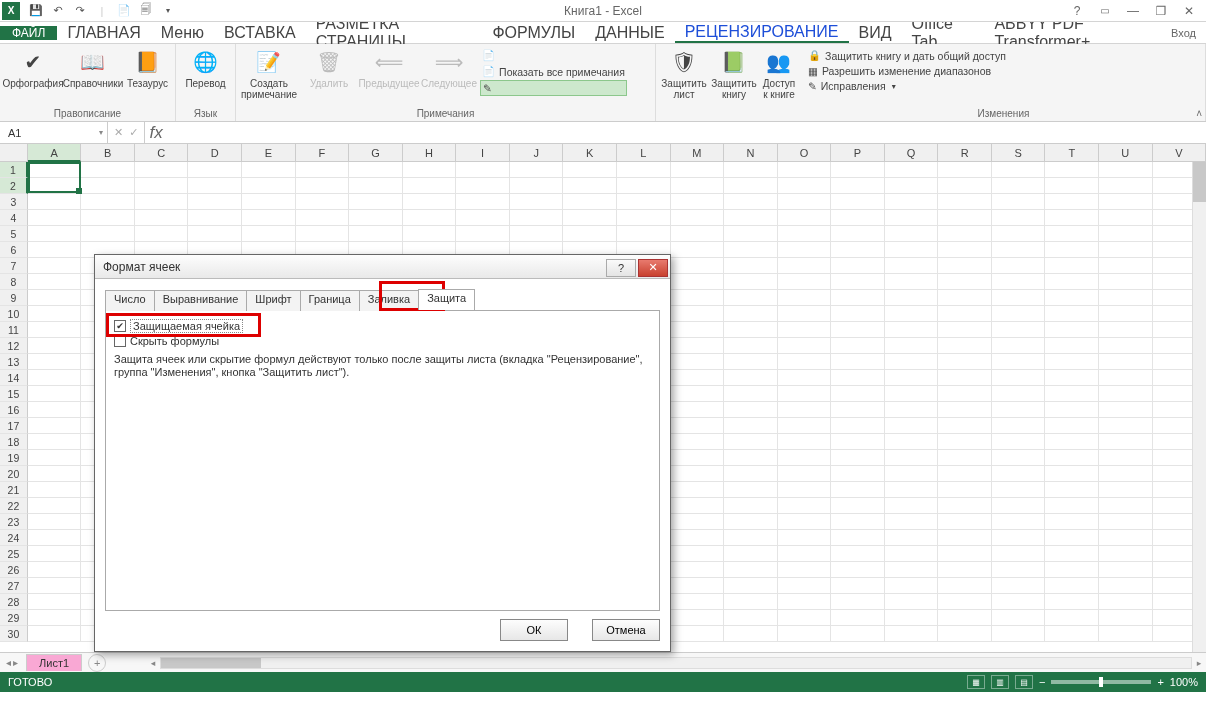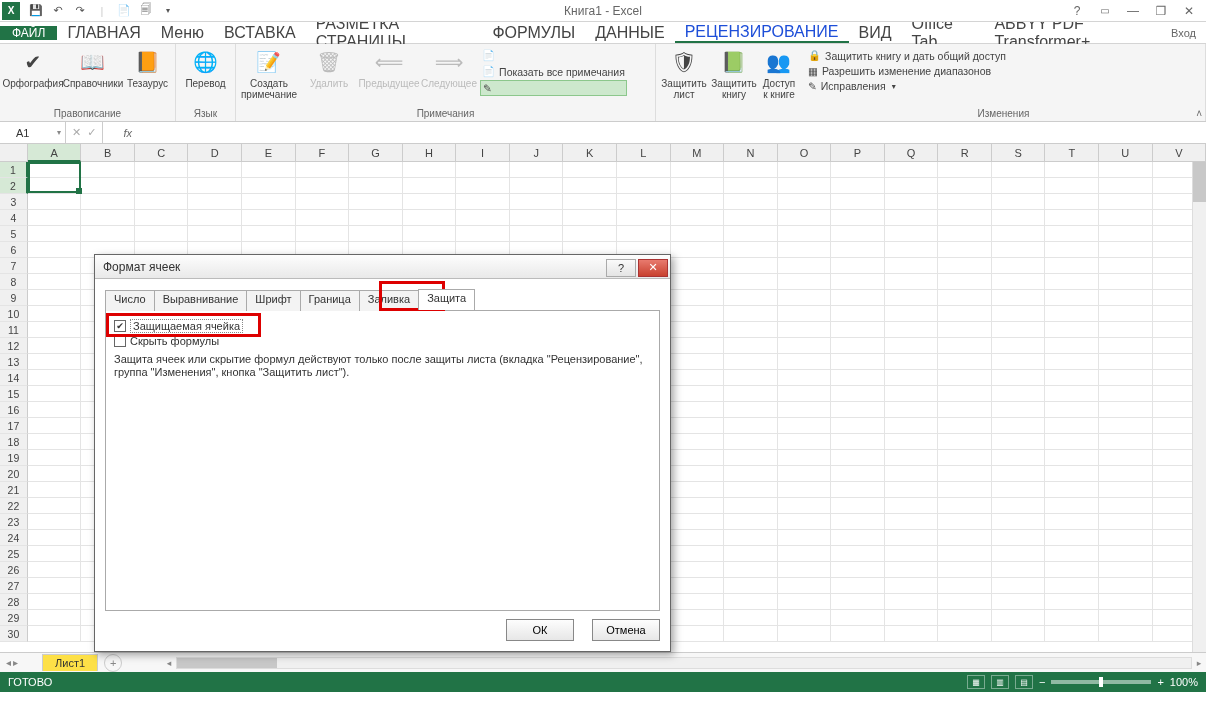--- a/index.html
+++ b/index.html
@@ -28,24 +28,24 @@
   .rgroup-label { text-align: center; font-size: 10px; color: #666; padding: 1px 0 2px; }
   .big-btn { display: flex; flex-direction: column; align-items: center; justify-content: flex-start; width: 58px; padding: 2px 2px 0; text-align: center; font-size: 10px; line-height: 11px; color: #444; gap: 2px; }
   .big-btn .icon { width: 28px; height: 28px; display: flex; align-items: center; justify-content: center; font-size: 20px; }
   .small-row { display: flex; align-items: center; gap: 4px; font-size: 10.5px; color: #444; padding: 1px 2px; }
   .small-row.disabled { color: #aaa; }
   .small-row.highlight { background: #cde8cd; border: 1px solid #8cc78c; }
   .ribbon-collapse { position: absolute; right: 4px; bottom: 2px; font-size: 10px; color: #666; }
 
   
   .fbar { height: 22px; border-bottom: 1px solid #ccc; display: flex; align-items: stretch; }
-  .namebox { width: 66px; border-right: 1px solid #ccc; display: flex; align-items: center; padding: 0 16px; font-size: 11px; position: relative; }
+  .namebox { width: 108px; border-right: 1px solid #ccc; display: flex; align-items: center; padding: 0 8px; font-size: 11px; position: relative; }
   .namebox::after { content: "▾"; position: absolute; right: 4px; font-size: 8px; color: #888; }
   .fx-ctrl { display: flex; align-items: center; gap: 6px; padding: 0 6px; border-right: 1px solid #ccc; color: #aaa; }
-  .fx-label { font-style: italic; font-size: 11px; color: #666; padding: 0 4px; display: flex; align-items: center; margin-left: 16px; }
+  .fx-label { font-style: italic; font-size: 17px; color: #666; padding: 0 4px; display: flex; align-items: center; }
 
   
   .grid-wrap { position: relative; height: 508px; }
   .grid { position: absolute; inset: 0; overflow: hidden; }
   .col-headers { display: flex; height: 18px; }
   .corner { width: 28px; background: #f0f0f0; border-right: 1px solid #ccc; border-bottom: 1px solid #ccc; }
   .ch { width: 54px; background: #f0f0f0; border-right: 1px solid #ccc; border-bottom: 1px solid #ccc; text-align: center; font-size: 11px; line-height: 18px; color: #444; }
   .ch.sel { background: #d6e9d6; border-bottom: 2px solid #217346; }
   .rows { }
   .row { display: flex; height: 16px; }
@@ -53,21 +53,21 @@
   .rh.sel { background: #d6e9d6; border-right: 2px solid #217346; }
   .cell { width: 54px; border-right: 1px solid #e4e4e4; border-bottom: 1px solid #e4e4e4; }
   .cursor { position: absolute; border: 2px solid #217346; background: rgba(255,255,255,0.0); }
   .cursor-handle { position: absolute; width: 6px; height: 6px; background: #217346; right: -3px; bottom: -3px; }
   .vscroll { position: absolute; right: 0; top: 18px; bottom: 0; width: 14px; background: #f0f0f0; border-left: 1px solid #ddd; }
   .vscroll .thumb { width: 100%; height: 40px; background: #c8c8c8; }
 
   
   .sheetbar { height: 20px; border-top: 1px solid #ccc; display: flex; align-items: center; background: #f7f7f7; }
   .sb-nav { display: flex; gap: 2px; padding: 0 6px; color: #888; font-size: 10px; }
-  .sheet-tab { background: #fde047; border: 1px solid #ccc; border-bottom: none; padding: 2px 12px; font-size: 11px; margin-left: 18px; }
+  .sheet-tab { background: #f9a8d4; border: 1px solid #ccc; border-bottom: none; padding: 2px 12px; font-size: 11px; margin-left: 2px; }
   .sheet-add { width: 18px; height: 18px; border: 1px solid #ccc; border-radius: 50%; margin-left: 6px; display: flex; align-items: center; justify-content: center; color: #888; }
   .hscroll { flex: 1; display: flex; align-items: center; margin-left: 40px; }
   .hscroll-track { flex: 1; height: 12px; background: #f0f0f0; border: 1px solid #ddd; position: relative; }
   .hscroll-thumb { position: absolute; left: 0; width: 100px; top: 0; bottom: 0; background: #c8c8c8; }
   .hscroll-btn { width: 14px; height: 14px; display: flex; align-items: center; justify-content: center; color: #888; font-size: 9px; }
 
   
   .statusbar { height: 20px; background: #217346; color: #fff; display: flex; align-items: center; font-size: 11px; padding: 0 8px; gap: 10px; }
   .status-right { margin-left: auto; display: flex; align-items: center; gap: 6px; }
   .view-btn { width: 18px; height: 14px; border: 1px solid rgba(255,255,255,0.4); display: flex; align-items: center; justify-content: center; font-size: 8px; }
@@ -83,21 +83,21 @@
   .dlg-body { padding: 6px 10px 10px; min-height: 340px; }
   .dlg-tabs { display: flex; border-bottom: 1px solid #aaa; position: relative; height: 22px; margin-top: 4px; }
   .dtab { border: 1px solid #aaa; border-bottom: none; padding: 2px 8px; font-size: 11px; background: #f3f3f3; margin-right: -1px; position: relative; top: 1px; }
   .dtab.active { background: #fff; top: 0; padding-bottom: 3px; z-index: 2; }
   .red-box { border: 3px solid #d00; position: absolute; pointer-events: none; }
   .dlg-content { border: 1px solid #aaa; border-top: none; padding: 8px; font-size: 11px; min-height: 300px; background: #fff; }
   .dcheck-row { display: flex; align-items: center; gap: 4px; margin-bottom: 2px; }
   .dcheck { width: 12px; height: 12px; border: 1px solid #666; display: flex; align-items: center; justify-content: center; font-size: 9px; }
   .dotted-label { border: 1px dotted #888; padding: 0 2px; }
   .dlg-note { margin-top: 6px; line-height: 13px; color: #333; }
-  .dlg-buttons { display: flex; justify-content: flex-end; gap: 18px; padding-top: 8px; }
+  .dlg-buttons { display: flex; justify-content: flex-end; gap: 24px; padding-top: 8px; }
   .dlg-btn { min-width: 68px; height: 22px; border: 1px solid #888; background: linear-gradient(#fdfdfd,#e7e7e7); font-size: 11px; }
 </style>
 </head>
 <body>
 
 <div class="titlebar">
   <div class="qat">
     <div class="excel-logo">X</div>
     <div class="qat-item">💾</div>
     <div class="qat-item">↶</div>

